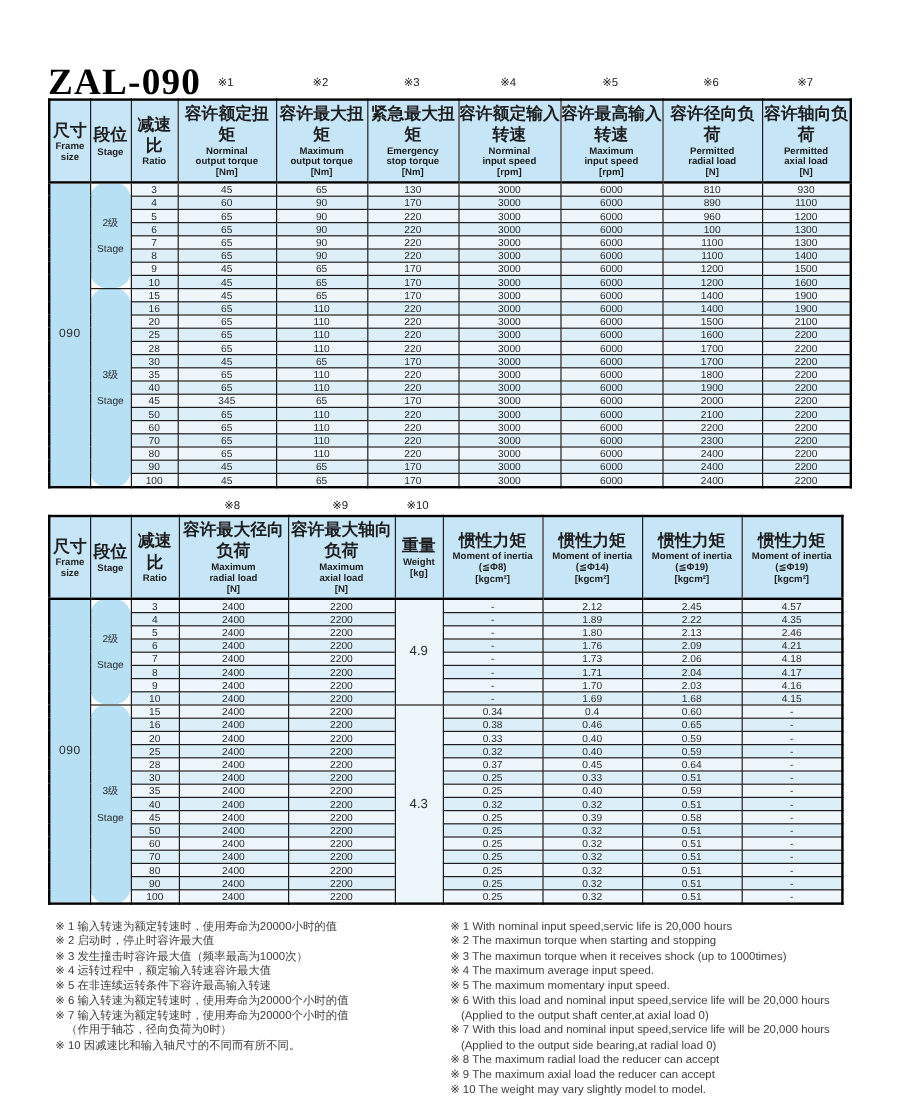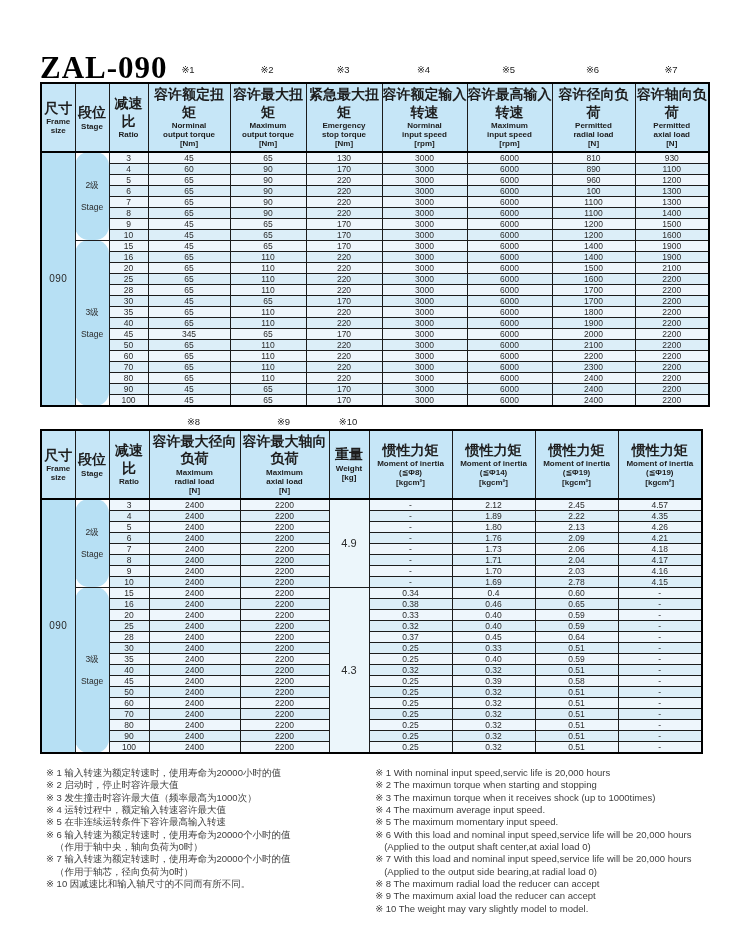--- a/index.html
+++ b/index.html
@@ -481,21 +481,21 @@
           <td>2.22</td>
           <td>4.35</td>
         </tr>
         <tr class="odd">
           <td>5</td>
           <td>2400</td>
           <td>2200</td>
           <td>-</td>
           <td>1.80</td>
           <td>2.13</td>
-          <td>4.26</td>
+          <td>2.46</td>
         </tr>
         <tr class="even">
           <td>6</td>
           <td>2400</td>
           <td>2200</td>
           <td>-</td>
           <td>1.76</td>
           <td>2.09</td>
           <td>4.21</td>
         </tr>
@@ -525,21 +525,21 @@
           <td>1.70</td>
           <td>2.03</td>
           <td>4.16</td>
         </tr>
         <tr class="even">
           <td>10</td>
           <td>2400</td>
           <td>2200</td>
           <td>-</td>
           <td>1.69</td>
-          <td>2.78</td>
+          <td>1.68</td>
           <td>4.15</td>
         </tr>
         <tr class="odd">
           <td class="stage-cell" rowspan="15">3级
 Stage</td>
           <td>15</td>
           <td>2400</td>
           <td>2200</td>
           <td class="weight-cell" rowspan="15">4.3</td>
           <td>0.34</td>
@@ -677,21 +677,20 @@
     </table>
 
   <div class="footnotes">
     <div class="fn-col fn-cn" id="fn-cn">
         <div class="fn-line">※ 1 输入转速为额定转速时，使用寿命为20000小时的值</div>
         <div class="fn-line">※ 2 启动时，停止时容许最大值</div>
         <div class="fn-line">※ 3 发生撞击时容许最大值（频率最高为1000次）</div>
         <div class="fn-line">※ 4 运转过程中，额定输入转速容许最大值</div>
         <div class="fn-line">※ 5 在非连续运转条件下容许最高输入转速</div>
         <div class="fn-line">※ 6 输入转速为额定转速时，使用寿命为20000个小时的值</div>
-        <div class="fn-line indent">（作用于轴中央，轴向负荷为0时）</div>
         <div class="fn-line">※ 7 输入转速为额定转速时，使用寿命为20000个小时的值</div>
         <div class="fn-line indent">（作用于轴芯，径向负荷为0时）</div>
         <div class="fn-line">※ 10 因减速比和输入轴尺寸的不同而有所不同。</div>
       </div>
     <div class="fn-col fn-en" id="fn-en">
         <div class="fn-line">※ 1 With nominal input speed,servic life is 20,000 hours</div>
         <div class="fn-line">※ 2 The maximun torque when starting and stopping</div>
         <div class="fn-line">※ 3 The maximun torque when it receives shock (up to 1000times)</div>
         <div class="fn-line">※ 4 The maximum average input speed.</div>
         <div class="fn-line">※ 5 The maximum momentary input speed.</div>

